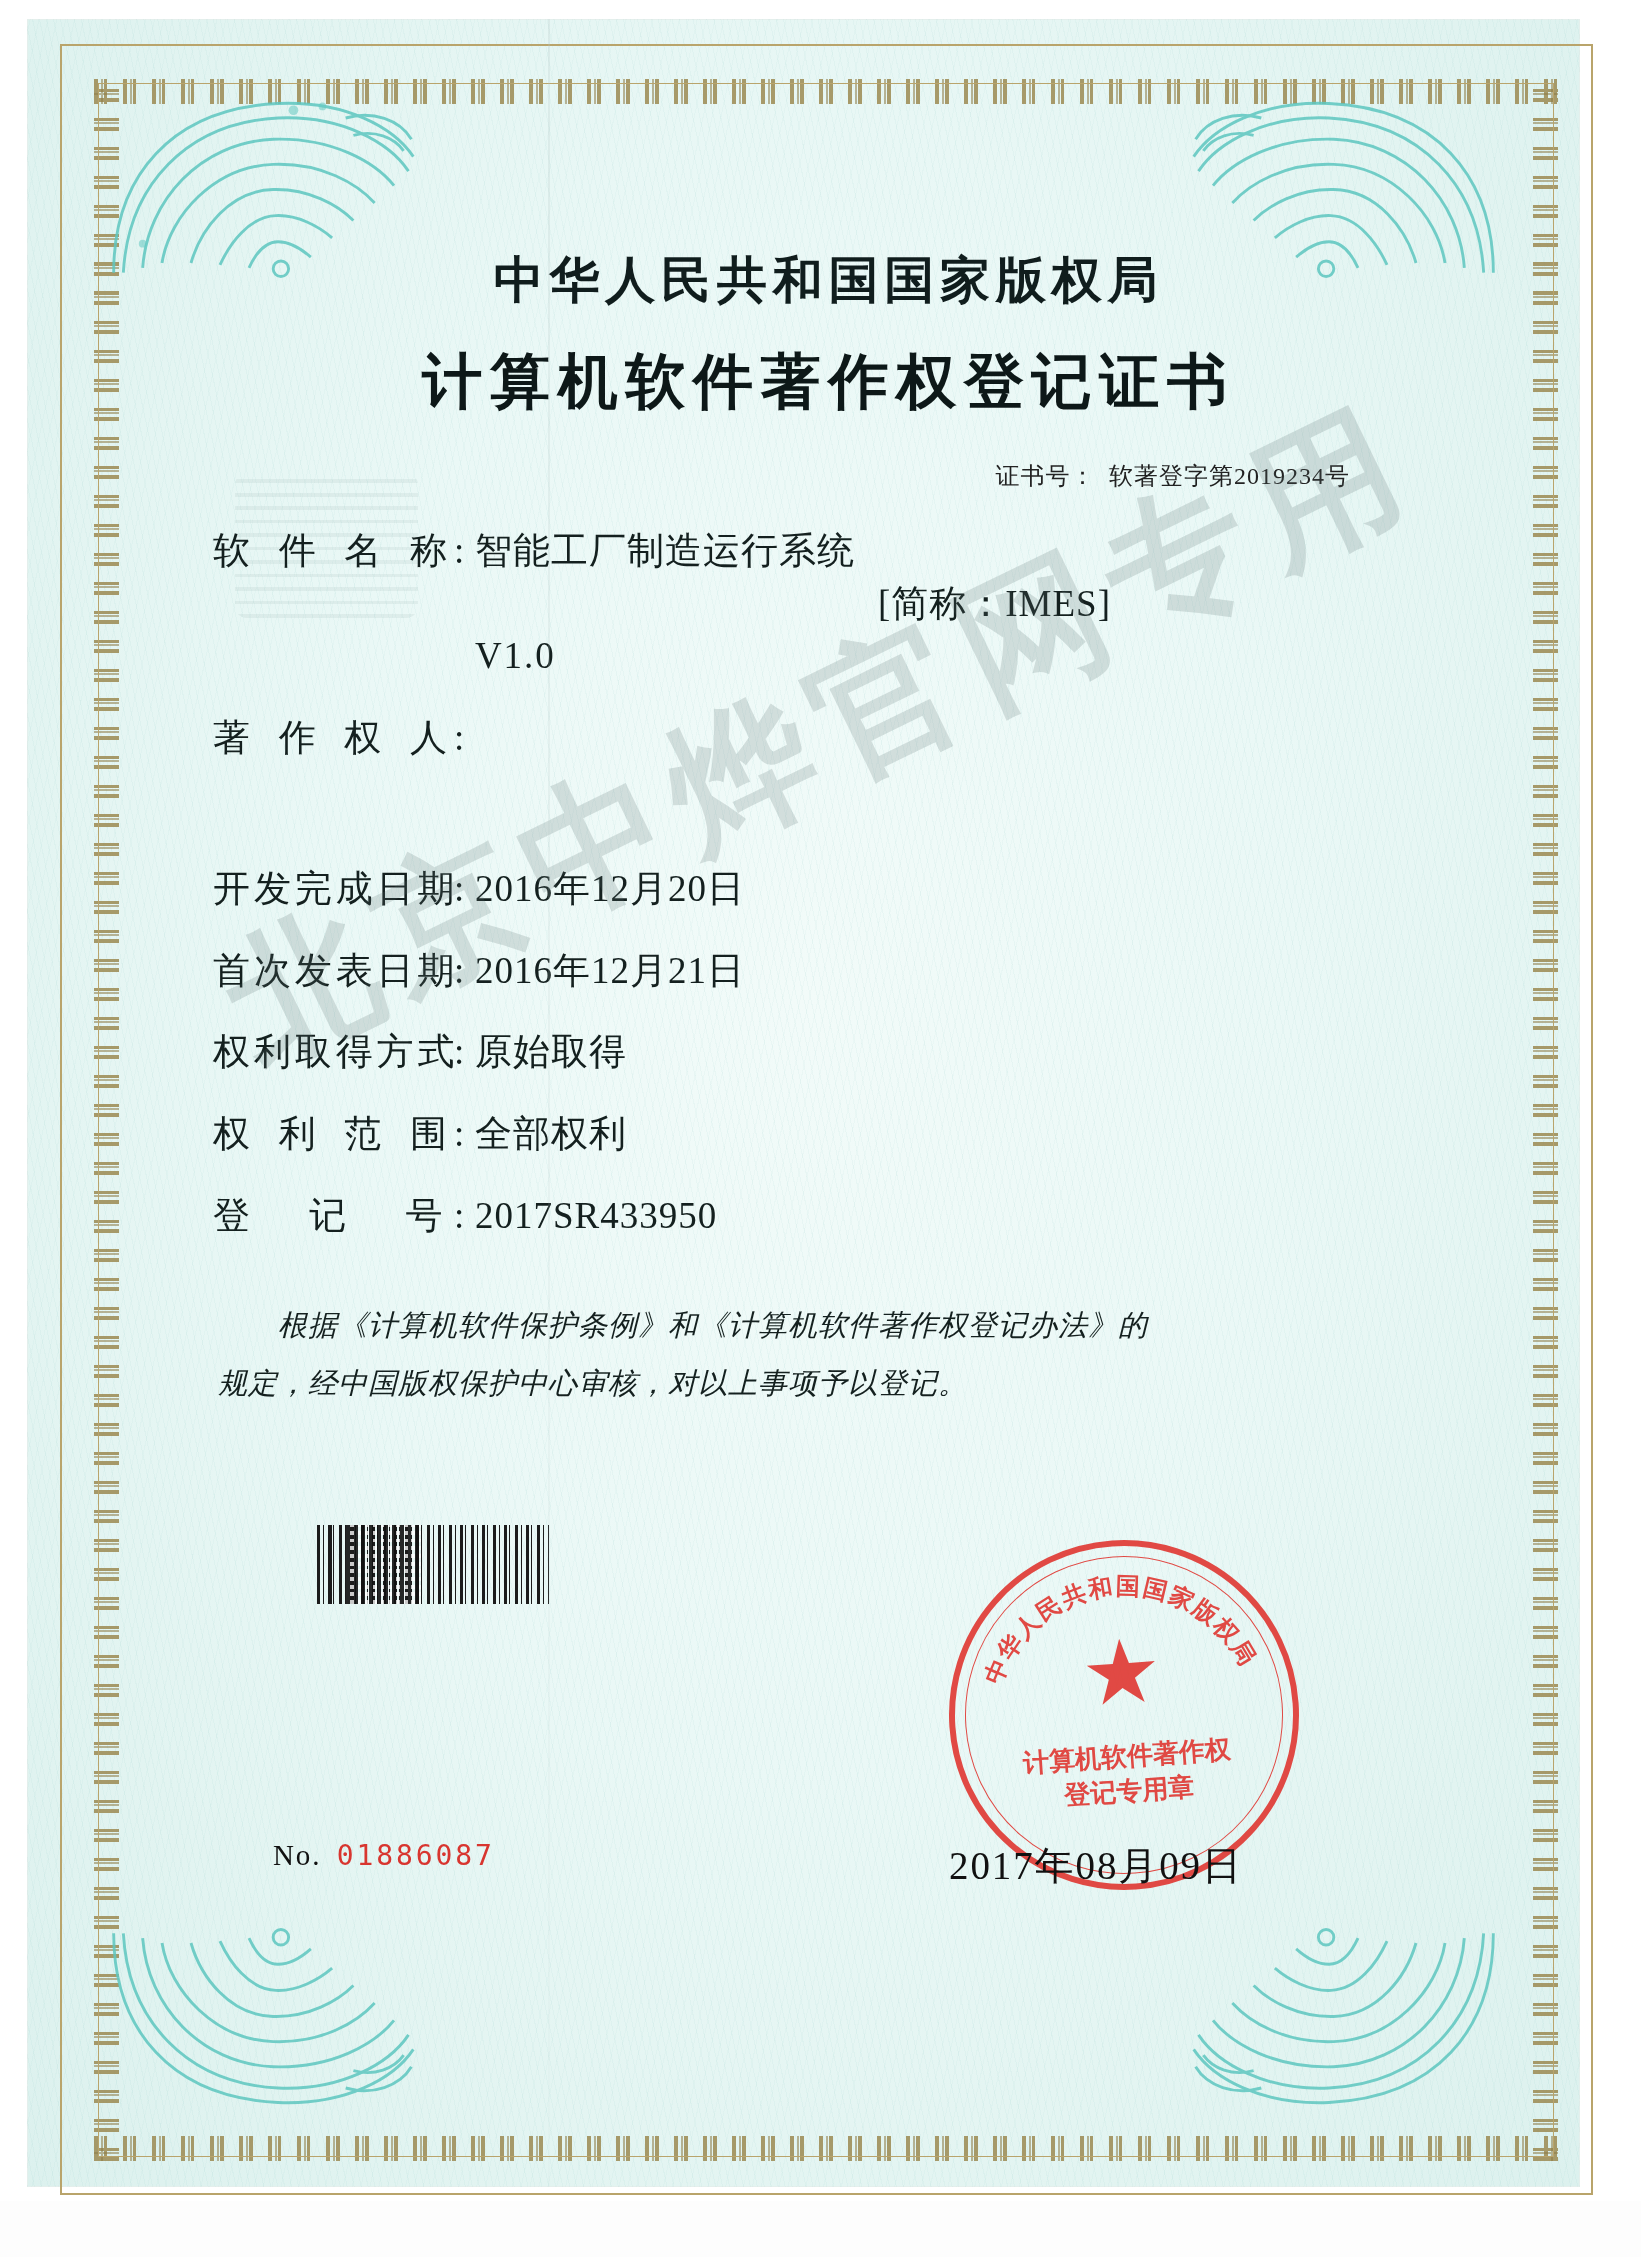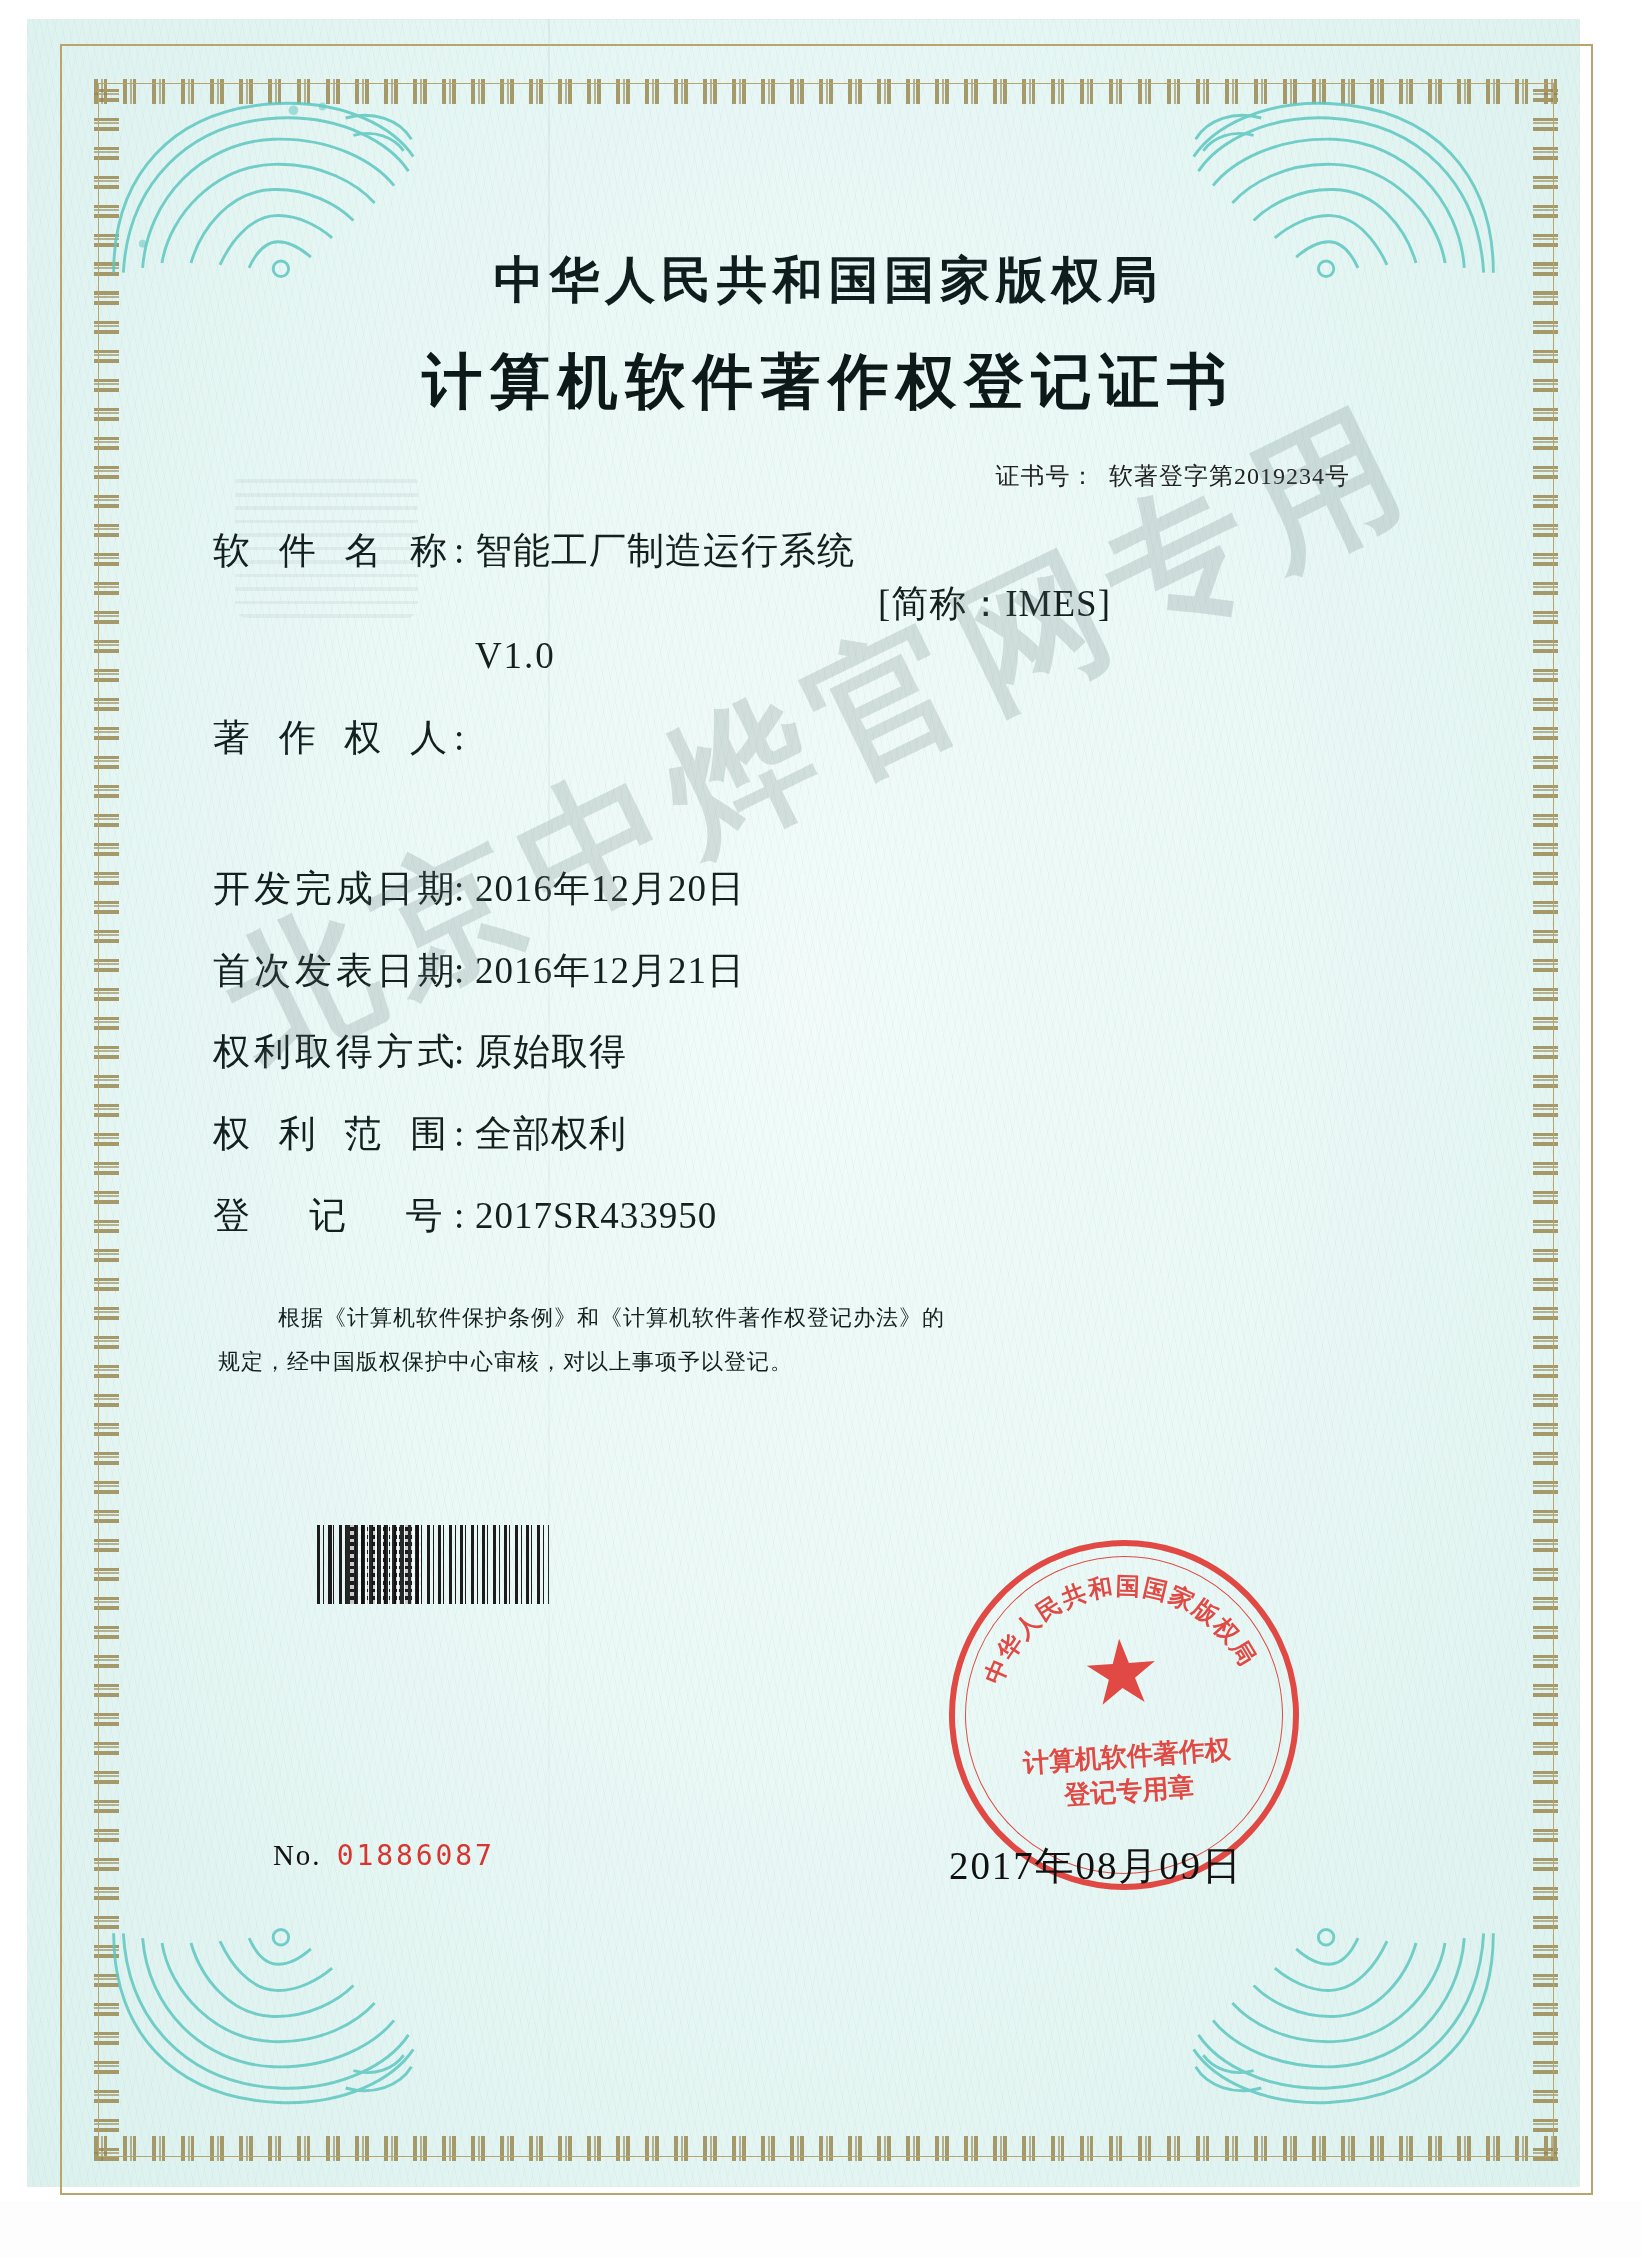--- a/index.html
+++ b/index.html
@@ -178,24 +178,25 @@
     display: block;
     font-family: "Liberation Serif", serif;
     letter-spacing: 1.9px;
   }
   .gap-big { height: 70px; }
 
   .statement {
     margin-top: 54px;
     padding-left: 75px;
     padding-right: 58px;
-    font-size: 22px;
+    font-size: 29px;
     line-height: 2.0;
     letter-spacing: 1px;
     color: #14201f;
+    font-style: italic;
   }
   .statement .indent { display: block; text-indent: 60px; }
 
   
   .barcode {
     position: absolute;
     left: 290px;
     top: 1506px;
     width: 232px;
     height: 79px;

